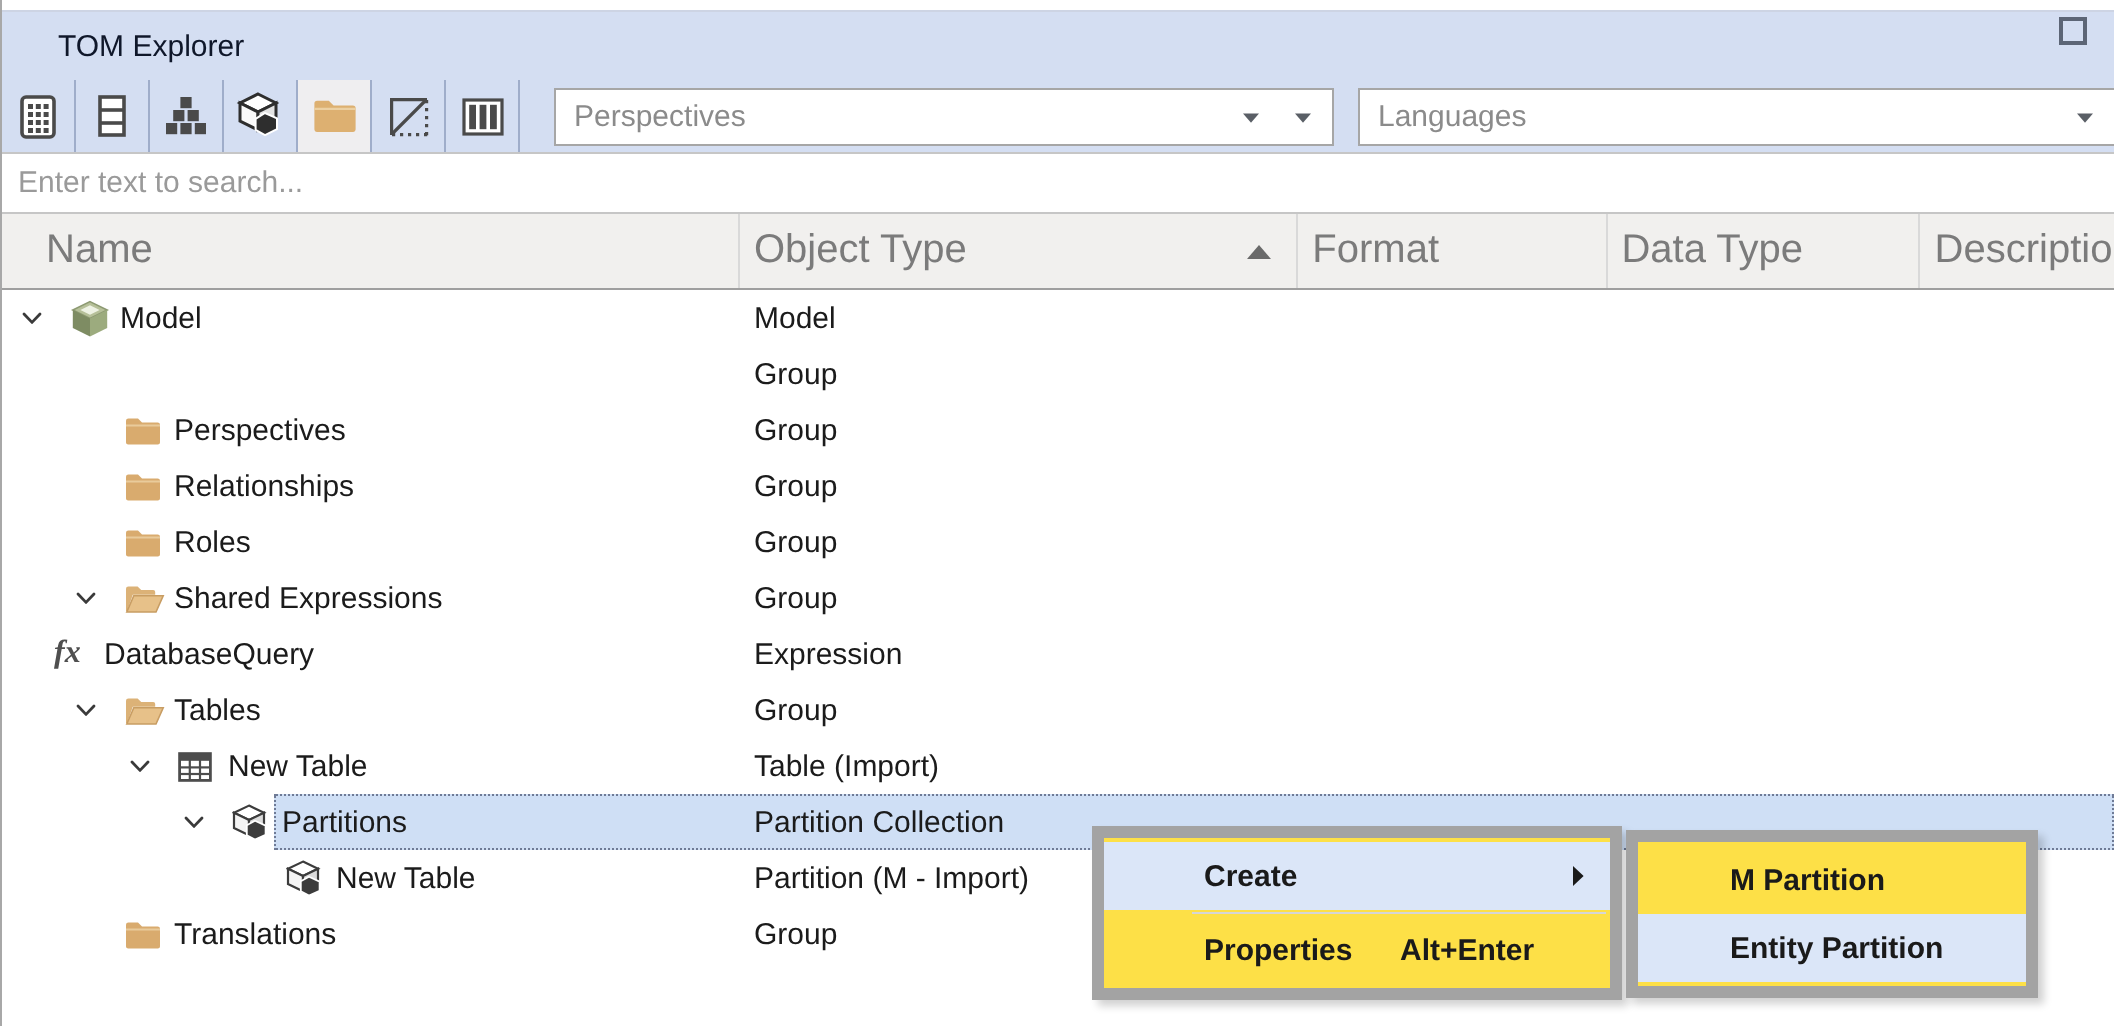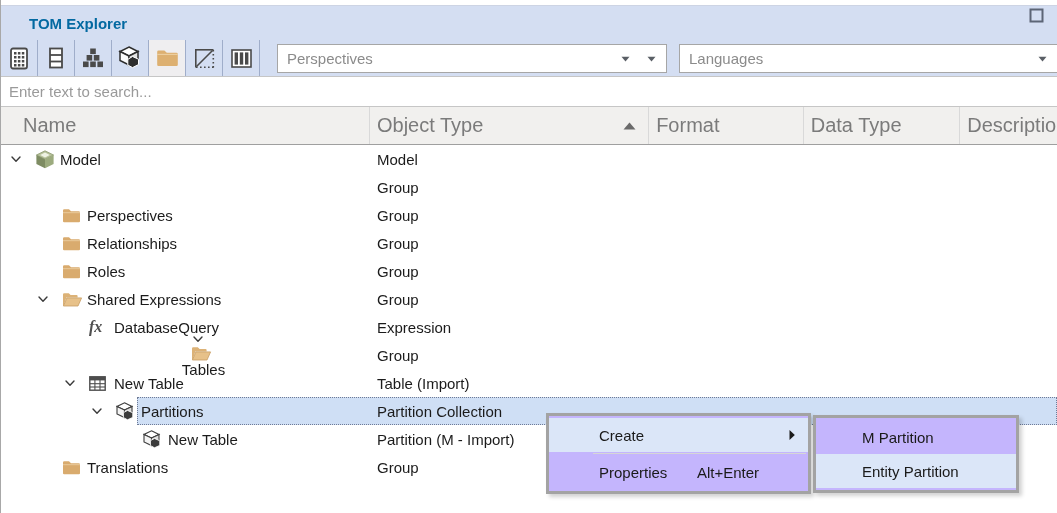--- a/index.html
+++ b/index.html
@@ -7,21 +7,21 @@
     width:1057px;height:513px;position:relative;overflow:hidden;
     background:#ffffff;font-family:"Liberation Sans",sans-serif;
     border-left:1px solid #a8a8a8;box-sizing:border-box;
   }
   
   .titlebar{
     position:absolute;left:0;top:5px;right:0;height:35px;
     background:#d4def2;border-top:1px solid #cdd4e4;
     display:flex;align-items:center;
   }
-  .title{font-size:15px;font-weight:bold;color:#0369a1;margin-left:28px;}
+  .title{font-size:15px;font-weight:normal;color:#0f172a;margin-left:28px;}
   .restore-btn{
     position:absolute;right:12px;top:9px;width:17px;height:17px;
     display:flex;align-items:center;justify-content:center;cursor:default;
   }
   
   .toolbar{
     position:absolute;left:0;top:40px;right:0;height:36px;
     background:#d4def2;display:flex;align-items:center;
   }
   .tb-buttons{display:flex;height:36px;}
@@ -78,22 +78,22 @@
   .trow.selected::before{
     content:"";position:absolute;left:136px;right:0;top:0;bottom:0;
     background:#cfdff5;border:1px dotted #6f7b96;box-sizing:border-box;
   }
   .fx-glyph{
     font-family:"Liberation Serif",serif;font-style:italic;font-weight:bold;
     font-size:16px;color:#4f4f4f;line-height:1;
   }
   
   .menu{
-    position:absolute;background:#c4b5fd;border:3px solid #a3a3a3;box-sizing:border-box;
-    box-shadow:3px 3px 4px rgba(0,0,0,0.18);padding:2px 0;
+    position:absolute;background:#fde047;border:6px solid #a3a3a3;box-sizing:border-box;
+    box-shadow:3px 3px 4px rgba(0,0,0,0.18);padding:2px 0;font-weight:bold;
   }
   #context-menu{left:545px;top:413px;width:265px;z-index:10;}
   #submenu{left:812px;top:415px;width:206px;z-index:11;}
   .menu-item{height:34px;position:relative;display:flex;align-items:center;
         font-size:15px;color:#1a1a1a;}
   .menu-item.highlighted{background:#dbe6f8;}
   #context-menu .mlabel{margin-left:50px;}
   #submenu .mlabel{margin-left:46px;}
   .mshortcut{position:absolute;left:148px;}
   .subarrow{position:absolute;right:13px;top:50%;transform:translateY(-50%);display:flex;}
@@ -332,31 +332,31 @@
           <svg width="21" height="15" viewBox="0 0 21 15">
             <path d="M1 13.5 L1 2.4 Q1 1.2 2.2 1.2 L6.8 1.2 L8.6 3 L14.6 3 Q15.6 3 15.6 4 L15.6 5.4 L4.4 5.4 L1.6 13.5 Z" fill="#dcb277"></path>
             <path d="M1.4 14 L4.9 5.9 L19.6 5.9 L16 14 Z" fill="#e7c189" stroke="#c89d63" stroke-width="0.8"></path>
           </svg>
         </span>
         <span class="rname">Shared Expressions</span>
       </div>
       <span class="type-cell">Group</span>
     </div>
     <div class="trow">
-      <div class="name-cell" style="padding-left: 62px;">
+      <div class="name-cell" style="">
         <span class="chev"></span>
         <span class="ricon">
           <span class="fx-glyph">fx</span>
         </span>
         <span class="rname">DatabaseQuery</span>
       </div>
       <span class="type-cell">Expression</span>
     </div>
     <div class="trow">
-      <div class="name-cell" style="padding-left: 35px; flex-direction: column;">
+      <div class="name-cell" style="padding-left: 35px;">
         <span class="chev">
           <svg width="14" height="14" viewBox="0 0 14 14">
             <path d="M3 5 L7 9.2 L11 5" fill="none" stroke="#3a3a3a" stroke-width="1.4" stroke-linecap="round" stroke-linejoin="round"></path>
           </svg>
         </span>
         <span class="ricon">
           <svg width="21" height="15" viewBox="0 0 21 15">
             <path d="M1 13.5 L1 2.4 Q1 1.2 2.2 1.2 L6.8 1.2 L8.6 3 L14.6 3 Q15.6 3 15.6 4 L15.6 5.4 L4.4 5.4 L1.6 13.5 Z" fill="#dcb277"></path>
             <path d="M1.4 14 L4.9 5.9 L19.6 5.9 L16 14 Z" fill="#e7c189" stroke="#c89d63" stroke-width="0.8"></path>
           </svg>

